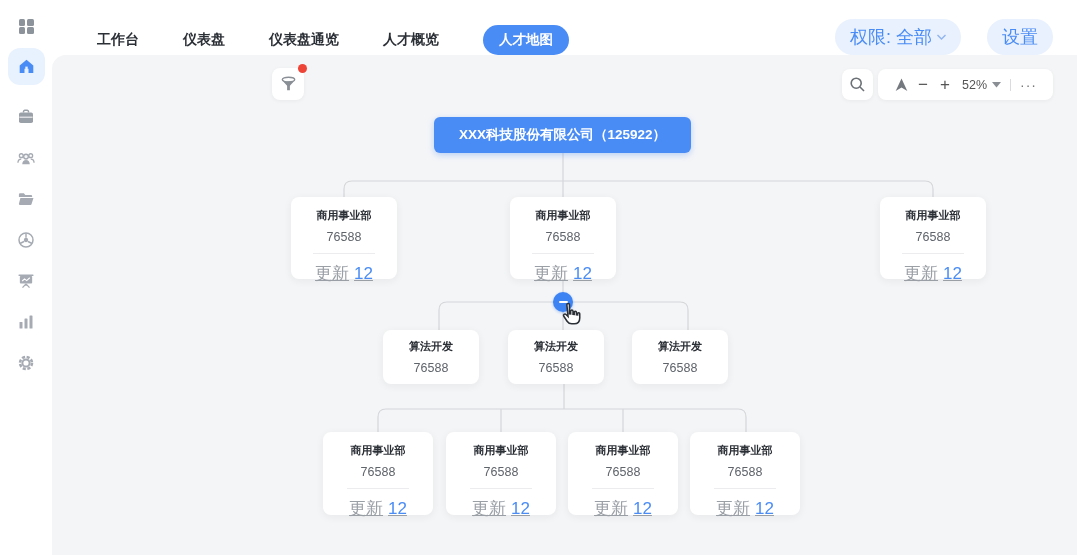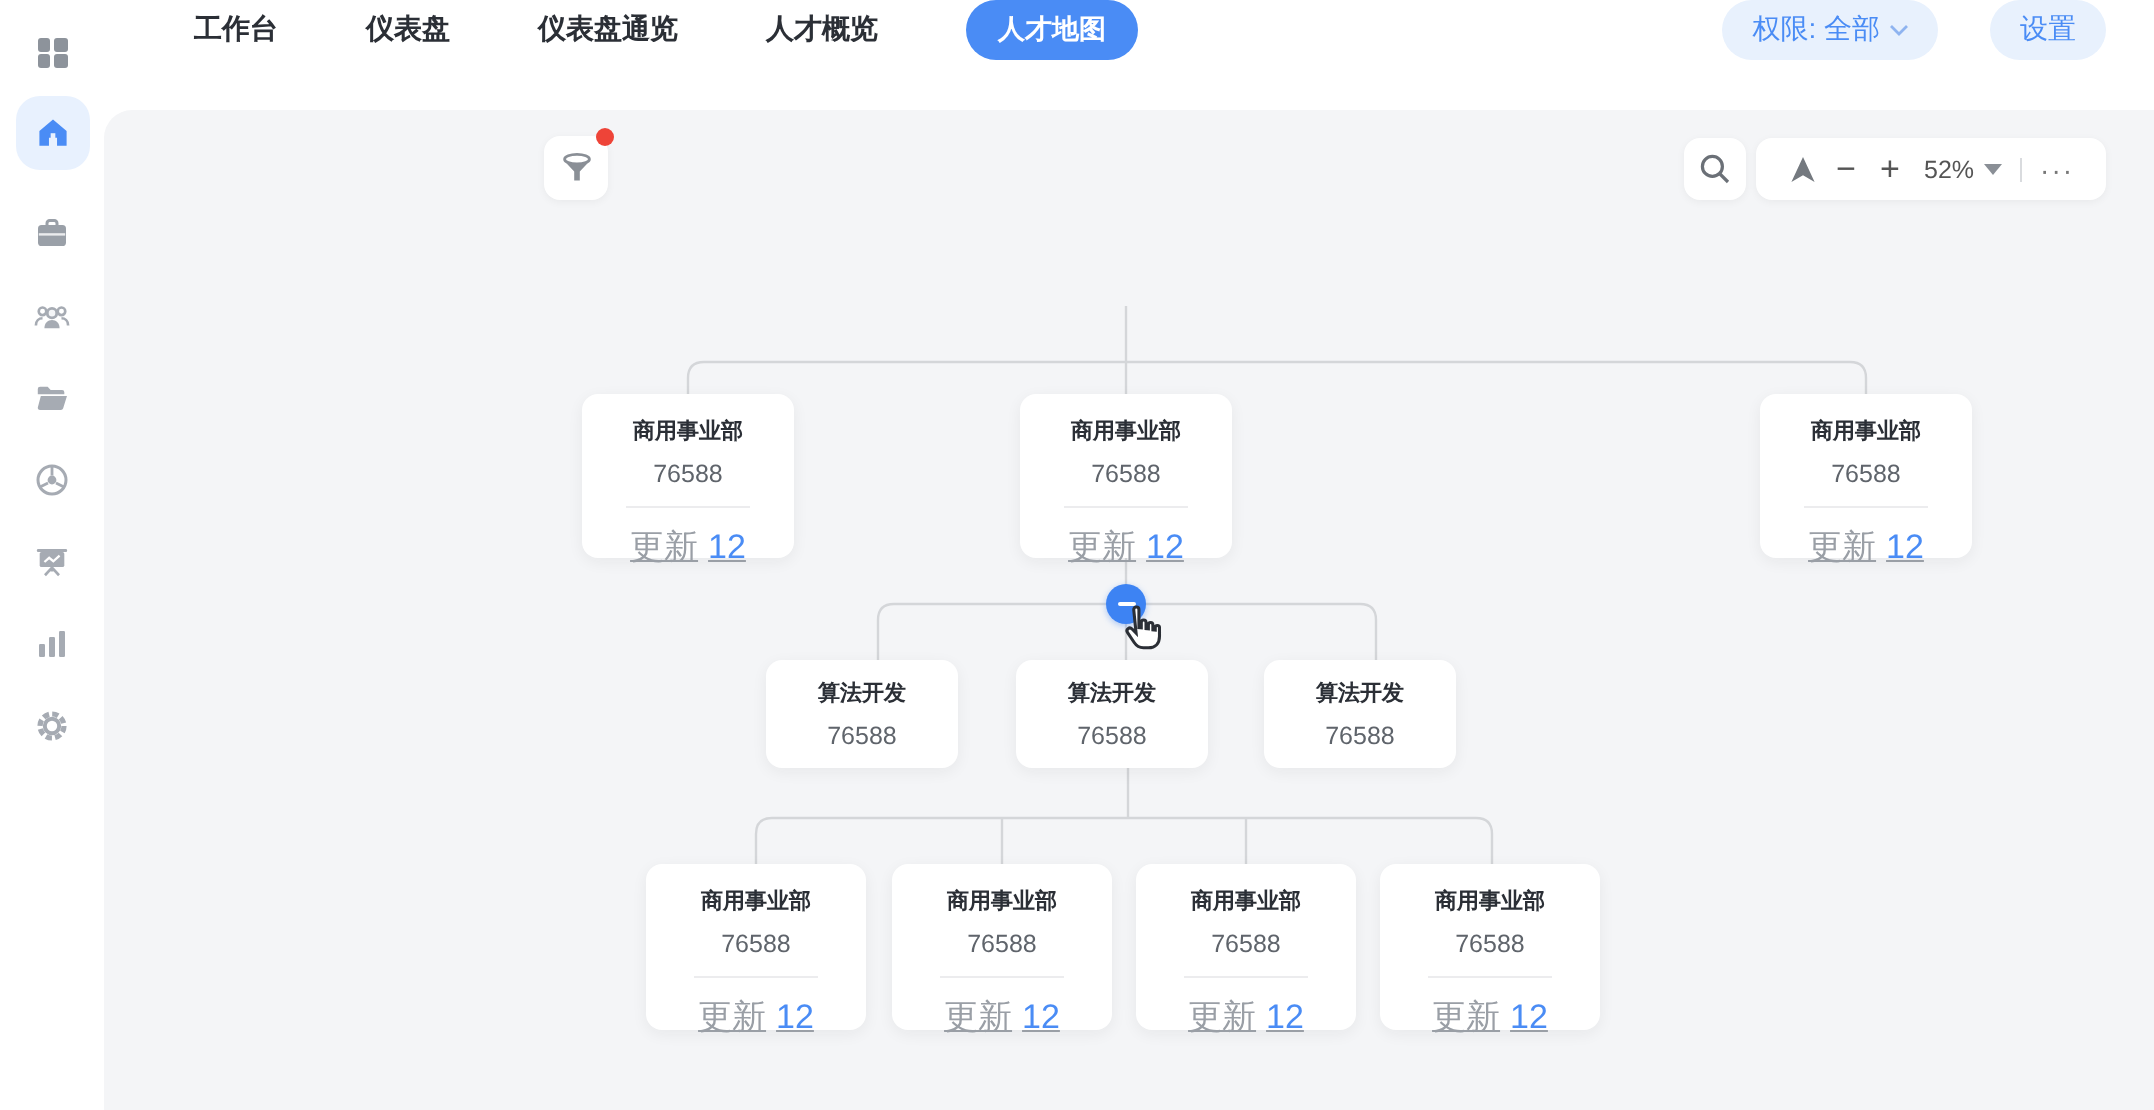--- a/index.html
+++ b/index.html
@@ -11,26 +11,26 @@
     display:flex; flex-direction:column; align-items:center; }
   .sb-grid { margin-top:19px; width:15px; height:15px; display:grid; grid-template-columns:7px 7px; gap:1.5px; cursor:pointer; }
   .sb-grid span { width:6.5px; height:6.5px; border-radius:1.5px; background:#8d939b; }
   .sb-home { margin-top:14px; width:37px; height:37px; border-radius:12px; background:#e8f1fe;
     display:flex; align-items:center; justify-content:center; cursor:pointer; }
   .sb-icon { width:18px; height:18px; display:flex; align-items:center; justify-content:center; cursor:pointer; }
   .sb-item { margin-top:23px; }
 
   
   .topnav { position:absolute; left:52px; top:0; right:0; height:55px; background:#fff;
-    display:flex; align-items:flex-start; }
+    display:flex; align-items:flex-end; }
   .tabs { display:flex; align-items:center; gap:44px; padding-left:45px; }
   .tab { font-size:14px; font-weight:bold; color:#2b2f36; cursor:pointer; white-space:nowrap; }
   .tab.active { background:#4a8cf5; color:#fff; padding:6px 16px; border-radius:999px; font-size:13.5px; }
   .nav-right { margin-left:auto; display:flex; align-items:center; gap:26px; padding-right:24px; }
-  .pill { background:#e8f1fd; color:#4a8cf5; font-size:14px; border-radius:999px; padding:6px 15px;
+  .pill { background:#e8f1fd; color:#4a8cf5; font-size:18px; border-radius:999px; padding:6px 15px;
     display:flex; align-items:center; gap:5px; cursor:pointer; white-space:nowrap; }
 
   
   .canvas { position:absolute; left:52px; top:55px; width:1025px; height:500px;
     background:#f4f5f7; border-top-left-radius:14px; overflow:hidden; }
 
   .float-box { position:absolute; background:#fff; border-radius:8px; box-shadow:0 1px 4px rgba(0,0,0,.05); }
   .company-select { left:36px; top:15px; width:175px; height:30px; display:flex; align-items:center;
     padding:0 12px 0 14px; cursor:pointer; }
   .company-select .val { font-size:13.5px; color:#333; flex:1; }
@@ -198,20 +198,23 @@
       <path d="M292 142 V134 Q292 126 300 126 H873 Q881 126 881 134 V142"></path>
       <path d="M511 224 V275"></path>
       <path d="M387 275 V255 Q387 247 395 247 H628 Q636 247 636 255 V275"></path>
       <path d="M512 329 V354"></path>
       <path d="M326 377 V362 Q326 354 334 354 H686 Q694 354 694 362 V377"></path>
       <path d="M449 354 V377"></path>
       <path d="M571 354 V377"></path>
     </g>
   </svg>
 
+  <div class="node-root">
+    <span>XXX科技股份有限公司（125922）</span>
+  </div>
 
   <div class="card lv2" style="left:239px">
     <div class="title">商用事业部</div>
     <div class="count">76588</div>
     <div class="divider"></div>
     <div class="foot"><span>更新</span><span class="upd-val">12</span></div>
   </div>
   <div class="card lv2" style="left:458px">
     <div class="title">商用事业部</div>
     <div class="count">76588</div>

